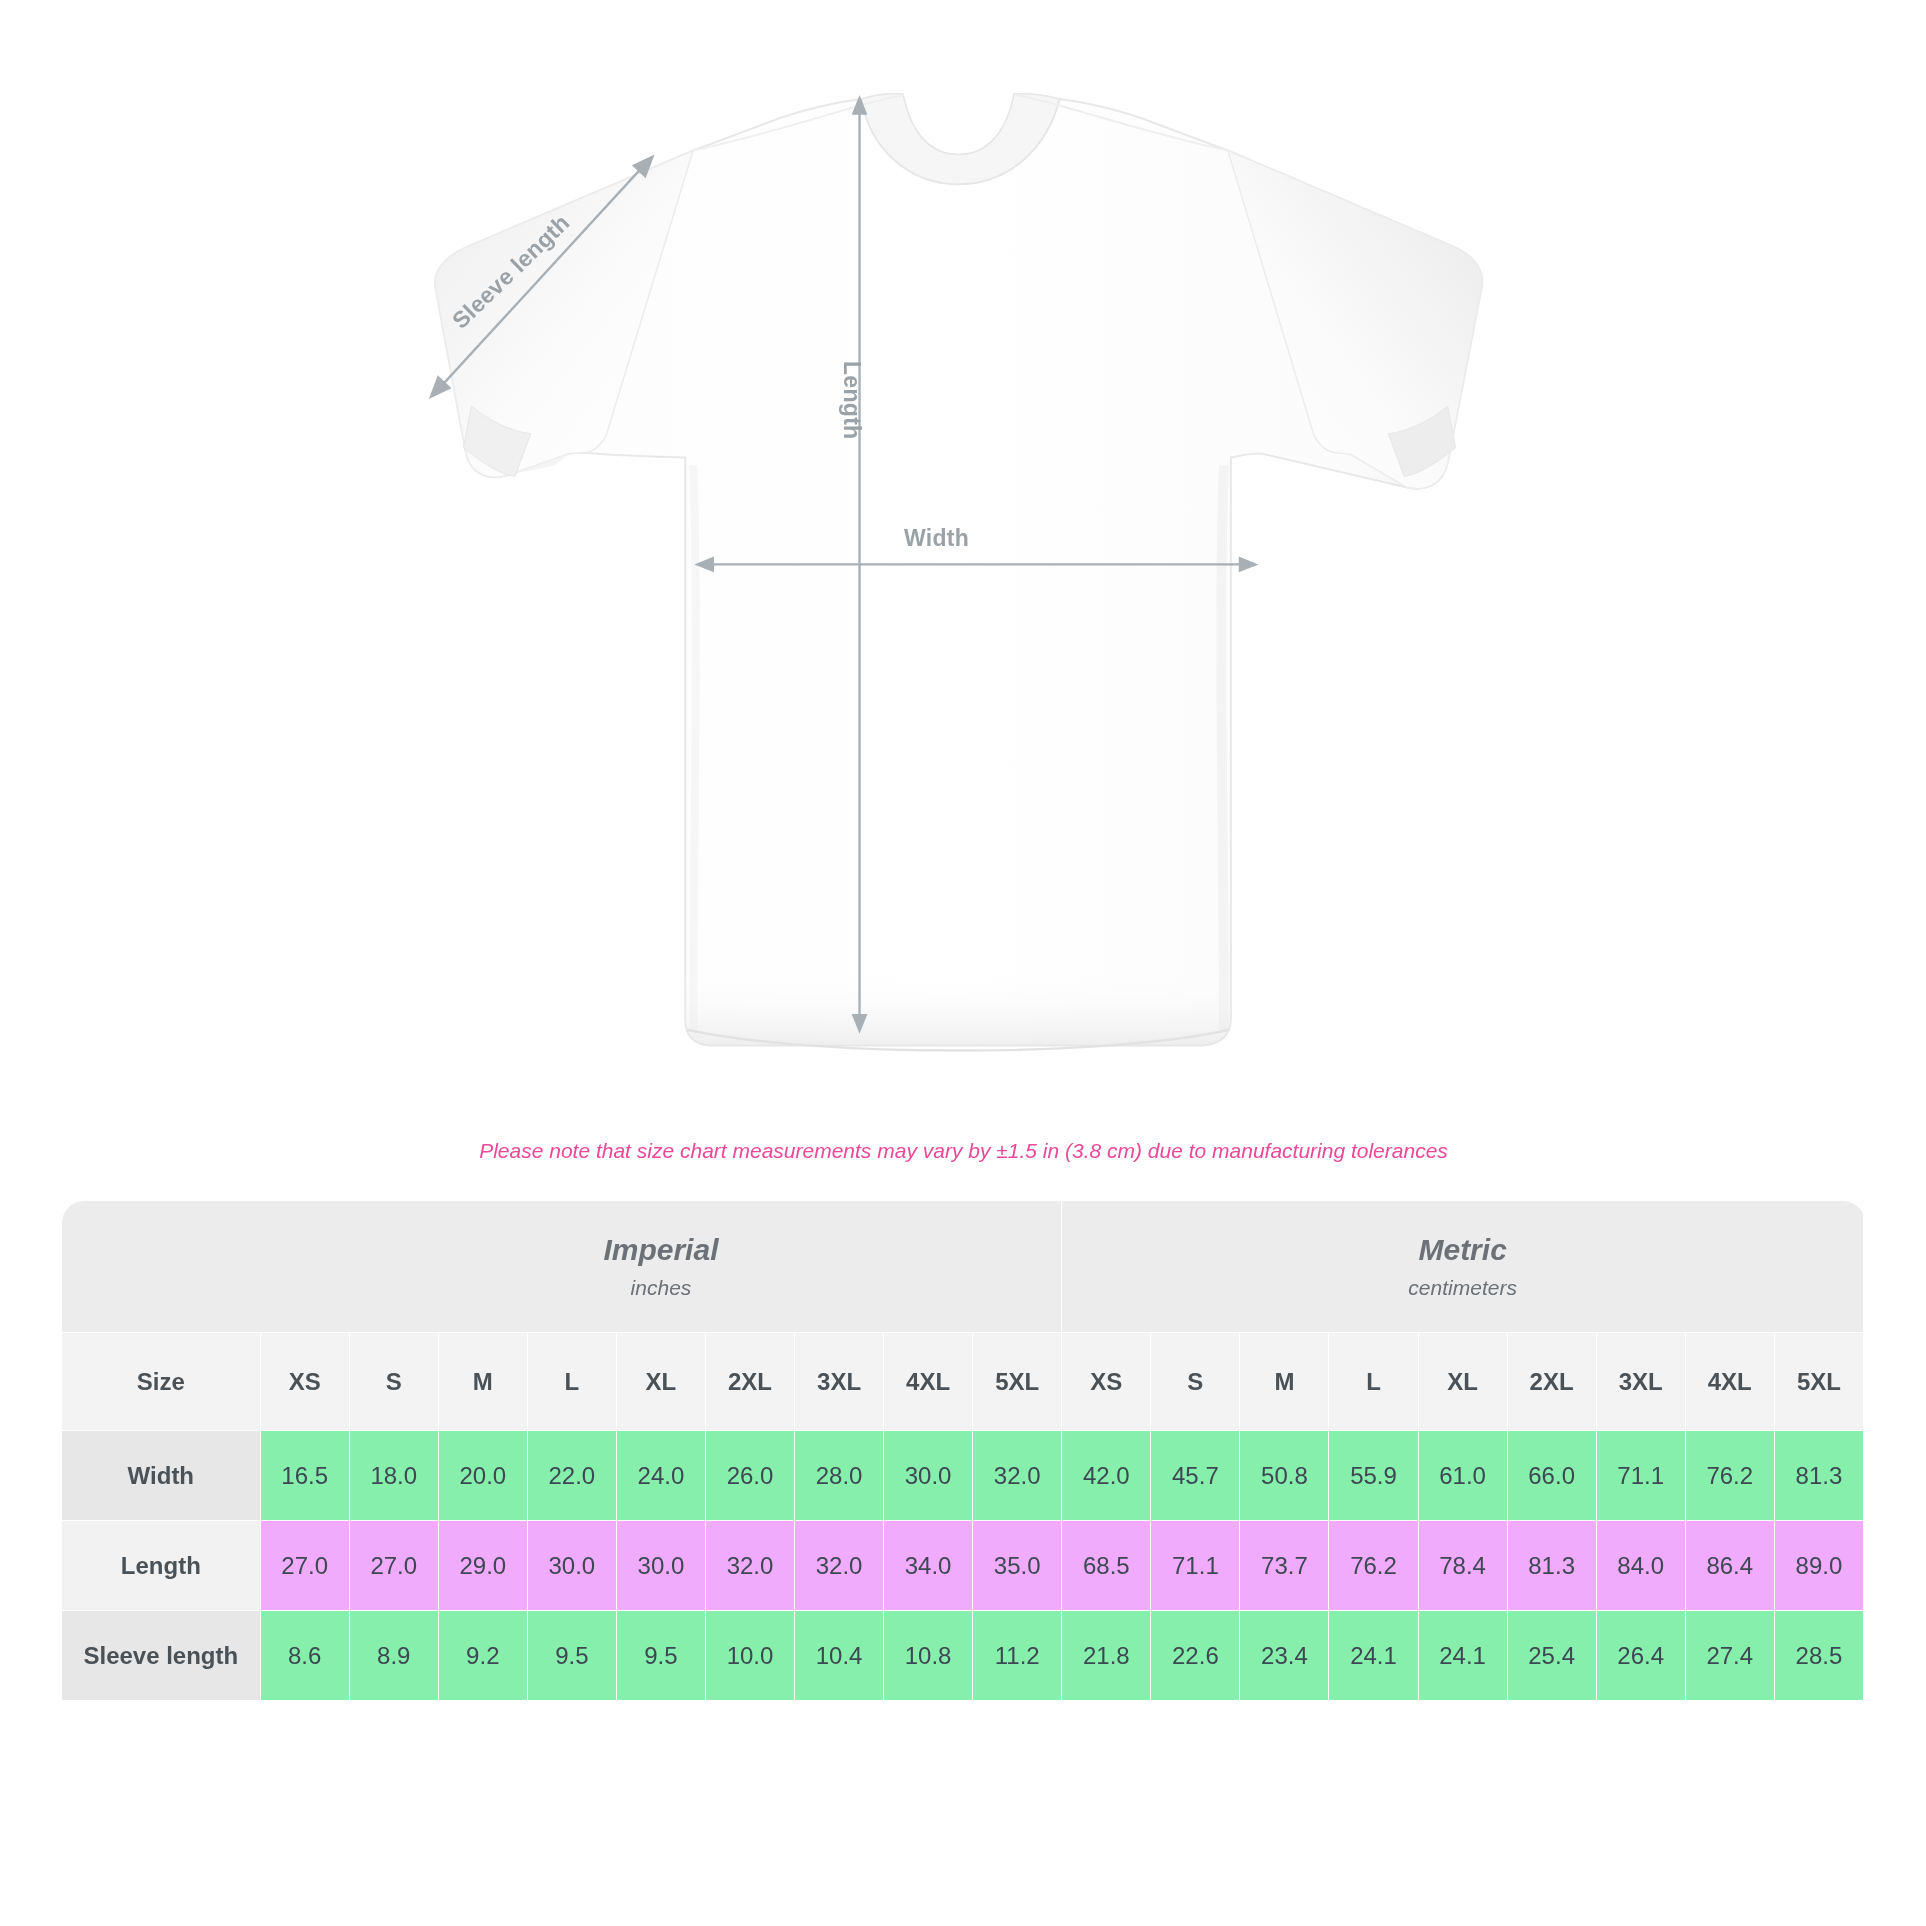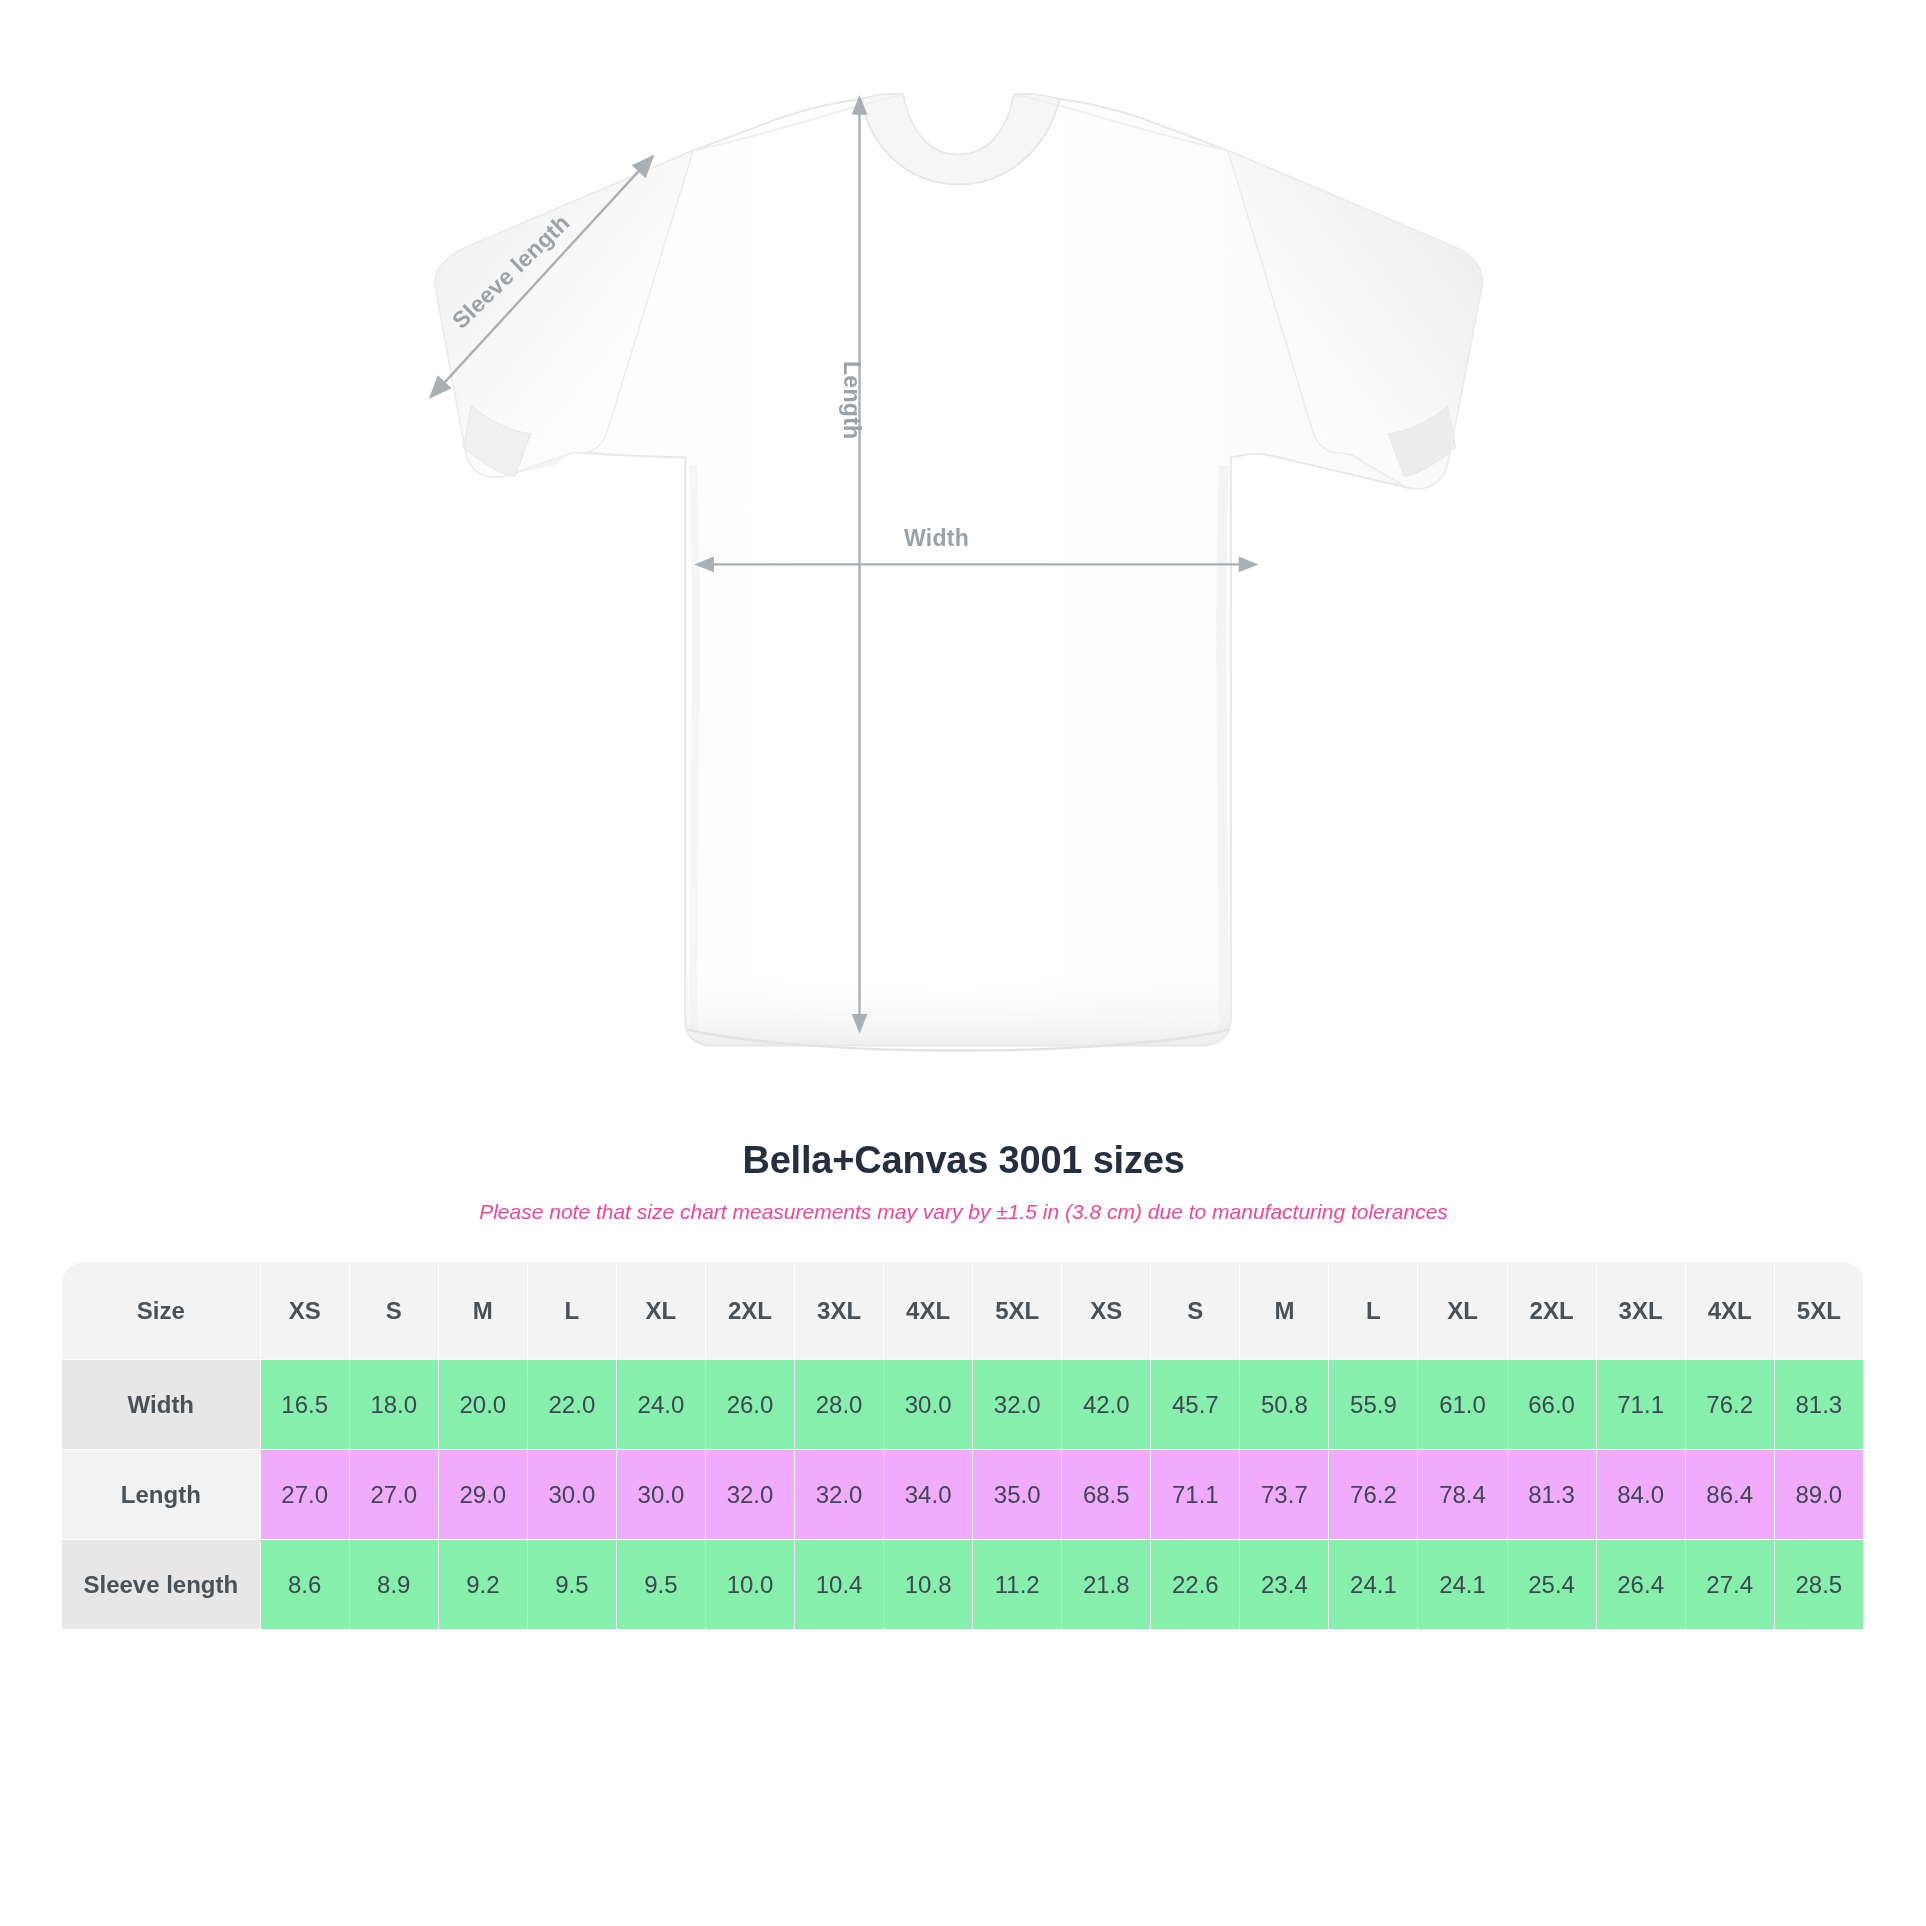--- a/index.html
+++ b/index.html
@@ -245,21 +245,20 @@
         <path d="M661,156 L652,180 L638,167 Z" stroke="none"></path>
       </g>
     </svg>
 
     <div class="dim-label width-lbl">Width</div>
     <div class="dim-label length-lbl">Length</div>
     <div class="dim-label sleeve-lbl">Sleeve length</div>
   </div>
 
   <div class="title-block">
-    <div class="chart-title">Bella+Canvas 3001 sizes</div>
     <div class="chart-note">Please note that size chart measurements may vary by ±1.5 in (3.8 cm) due to manufacturing tolerances</div>
   </div>
 
   <div class="table-wrap">
     <table class="size-table">
       <colgroup>
         <col class="col-rowhead">
         <col class="col-cell">
           <col class="col-cell">
           <col class="col-cell">
@@ -274,20 +273,31 @@
           <col class="col-cell">
           <col class="col-cell">
           <col class="col-cell">
         <col class="col-cell">
           <col class="col-cell">
           <col class="col-cell">
           <col class="col-cell">
       </colgroup>
       <tbody>
 
+        <tr class="unit-row">
+          <td class="blank"></td>
+          <td colspan="9">
+            <div class="unit-name">Imperial</div>
+            <div class="unit-sub">inches</div>
+          </td>
+          <td colspan="9">
+            <div class="unit-name">Metric</div>
+            <div class="unit-sub">centimeters</div>
+          </td>
+        </tr>
 
         <tr class="size-row">
           <th class="rowhead">Size</th>
           <th>XS</th>
           <th>S</th>
           <th>M</th>
           <th>L</th>
           <th>XL</th>
           <th>2XL</th>
           <th>3XL</th>

